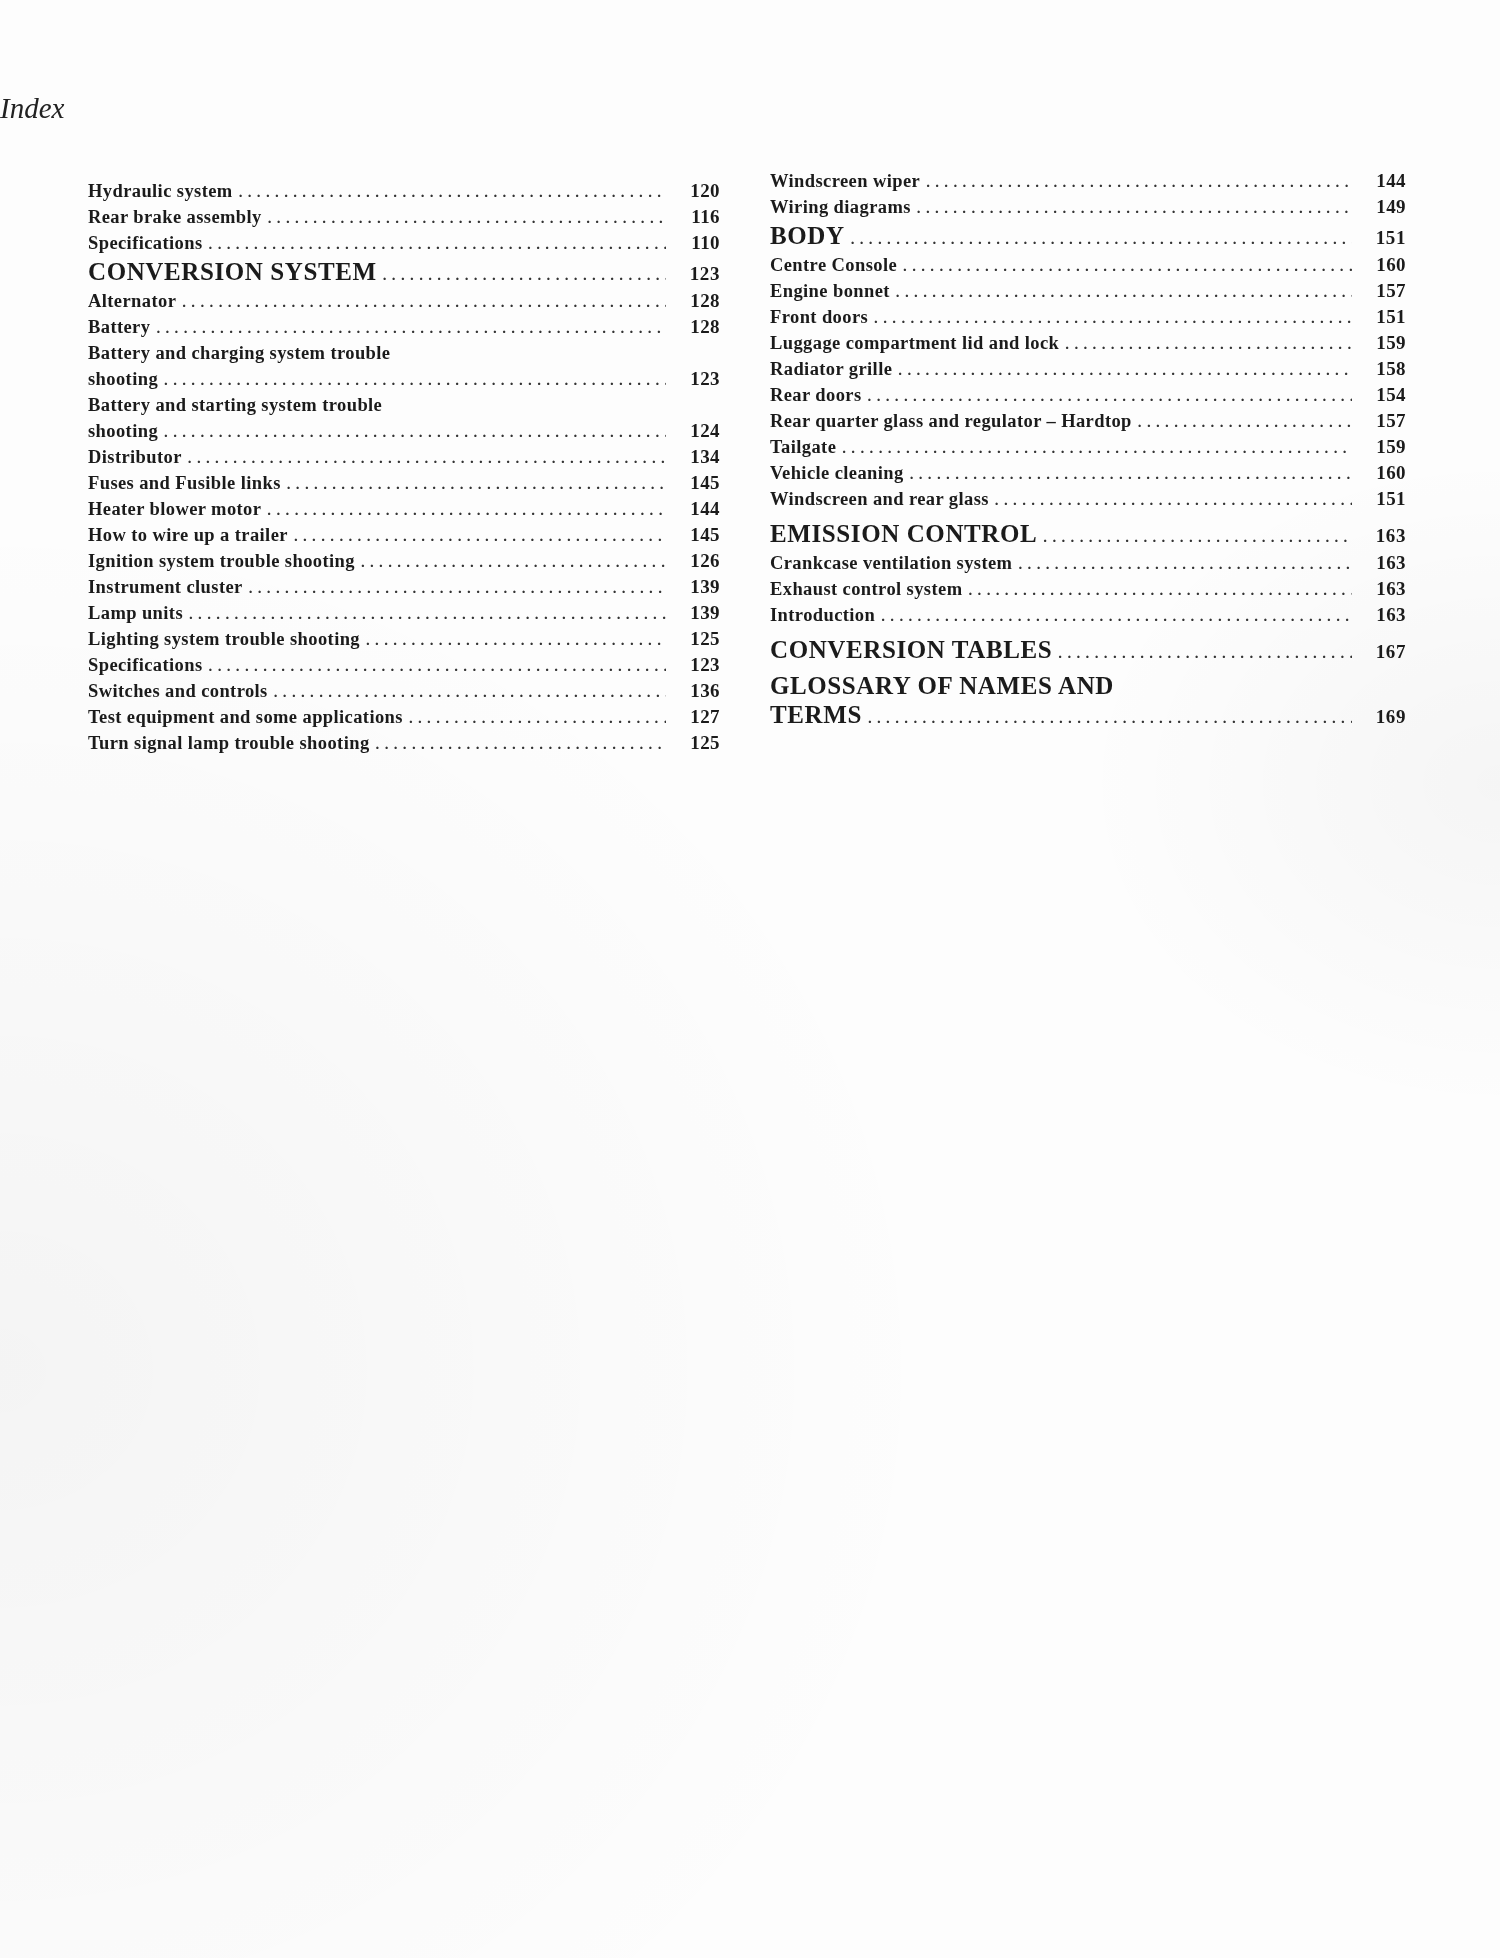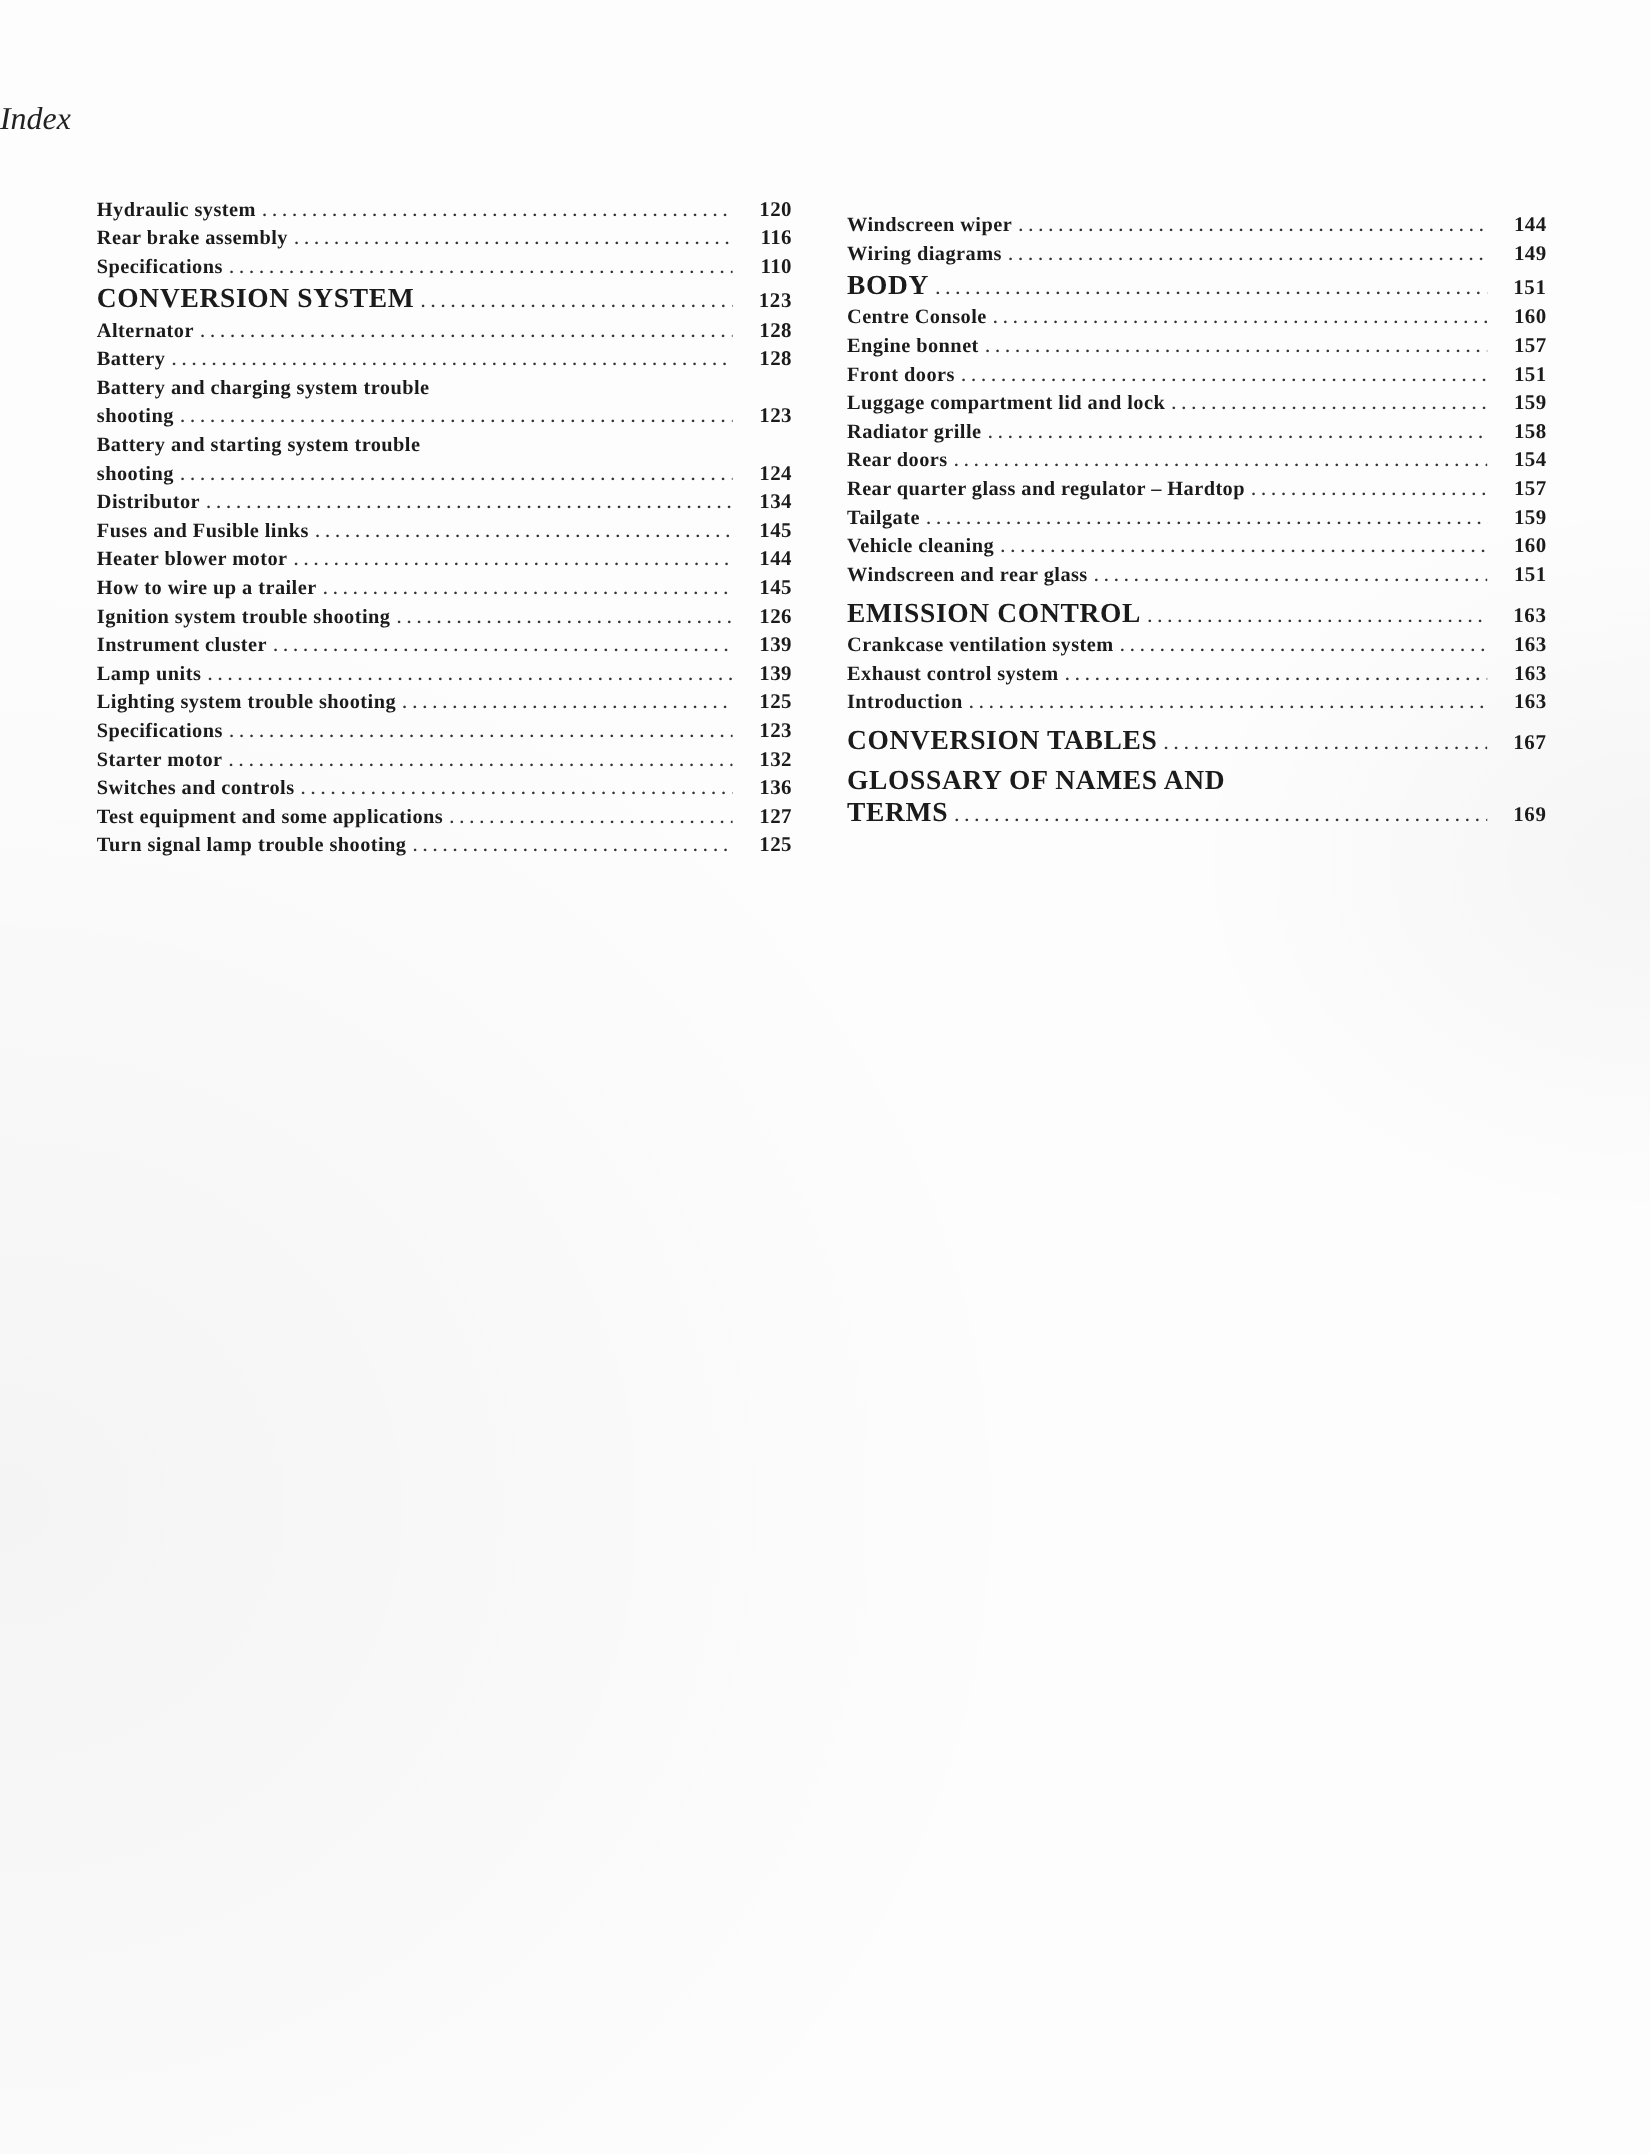--- a/index.html
+++ b/index.html
@@ -16,21 +16,21 @@
       radial-gradient(ellipse at 0% 70%, rgba(0,0,0,0.035), rgba(0,0,0,0) 45%),
       radial-gradient(ellipse at 100% 40%, rgba(0,0,0,0.03), rgba(0,0,0,0) 20%);
     pointer-events: none;
   }
   .title {
     position: absolute; left: 0; width: 1470px; top: 92px;
     font-style: italic; font-size: 29px; color: #222;
   }
   .col { position: absolute; top: 178px; }
   .col.left  { left: 88px;  width: 632px; }
-  .col.right { left: 770px; width: 636px; top: 168px; margin-top: 24px; }
+  .col.right { left: 770px; width: 636px; top: 168px; }
 
   .entry {
     display: flex; align-items: baseline;
     font-weight: bold; font-size: 18.5px; letter-spacing: 0.4px;
     height: 26px; line-height: 26px;
     white-space: nowrap;
   }
   .entry .label { flex: 0 0 auto; }
   .entry .leader {
     flex: 1 1 auto; overflow: hidden; margin: 0 6px 0 6px;
@@ -153,25 +153,20 @@
       <span class="label">Lighting system trouble shooting</span>
       <span class="leader"></span>
       <span class="page">125</span>
     </div>
   <div class="entry">
       <span class="label">Specifications</span>
       <span class="leader"></span>
       <span class="page">123</span>
     </div>
   <div class="entry">
-      <span class="label">Starter motor</span>
-      <span class="leader"></span>
-      <span class="page">132</span>
-    </div>
-  <div class="entry">
       <span class="label">Switches and controls</span>
       <span class="leader"></span>
       <span class="page">136</span>
     </div>
   <div class="entry">
       <span class="label">Test equipment and some applications</span>
       <span class="leader"></span>
       <span class="page">127</span>
     </div>
   <div class="entry">

